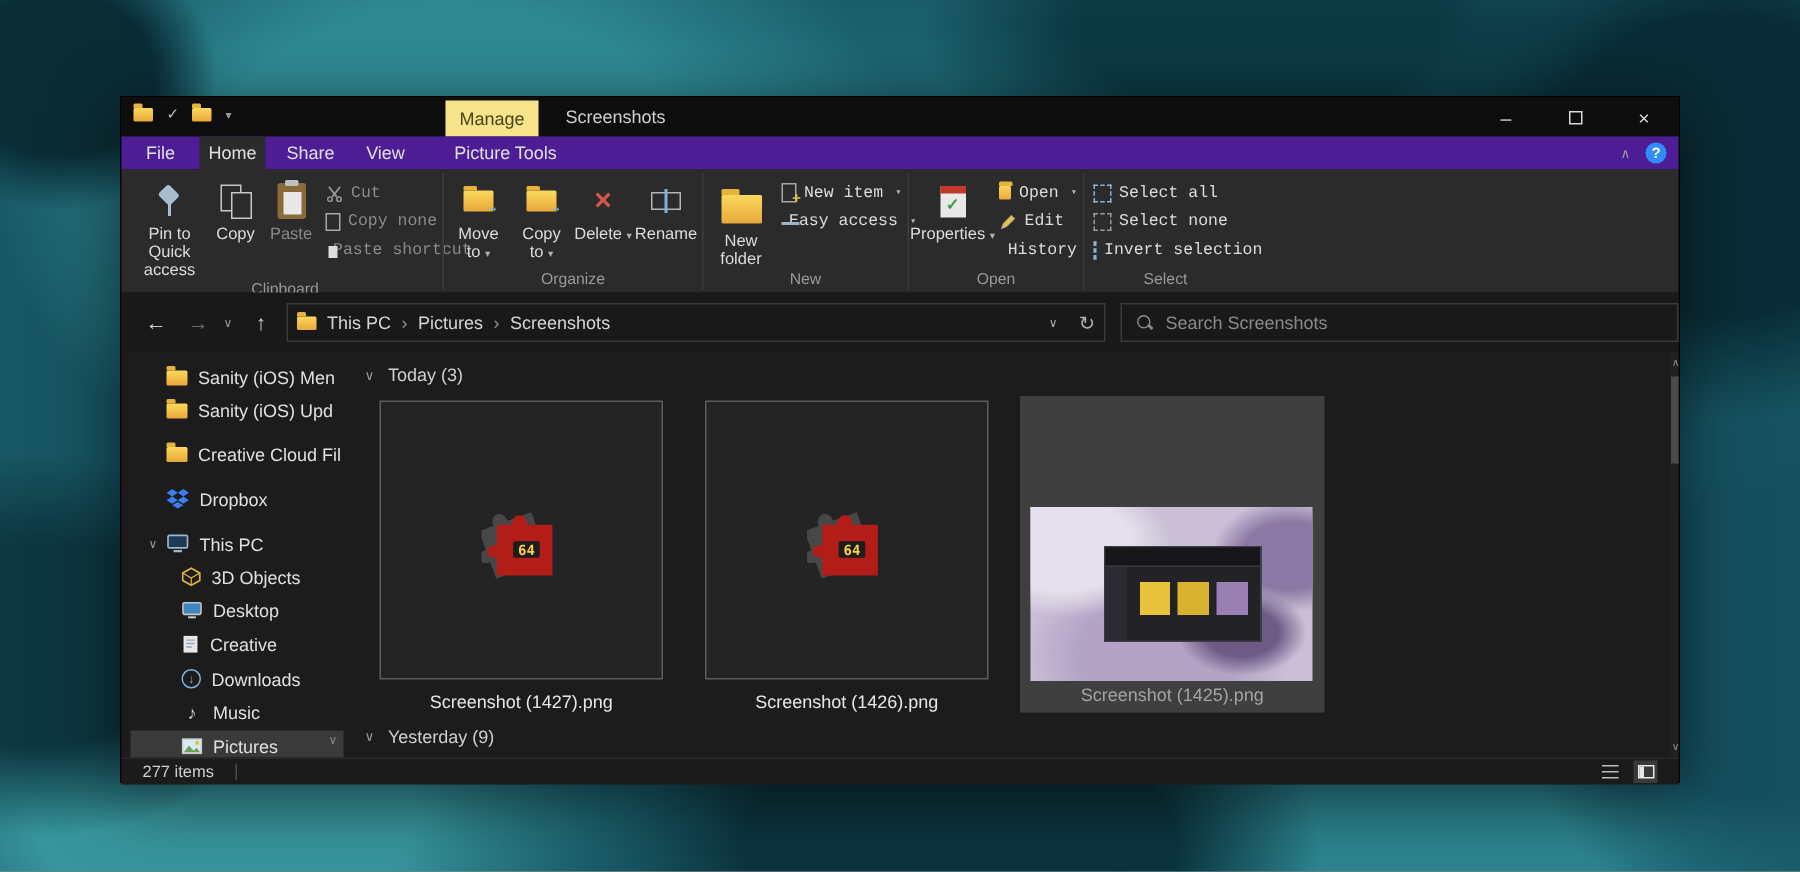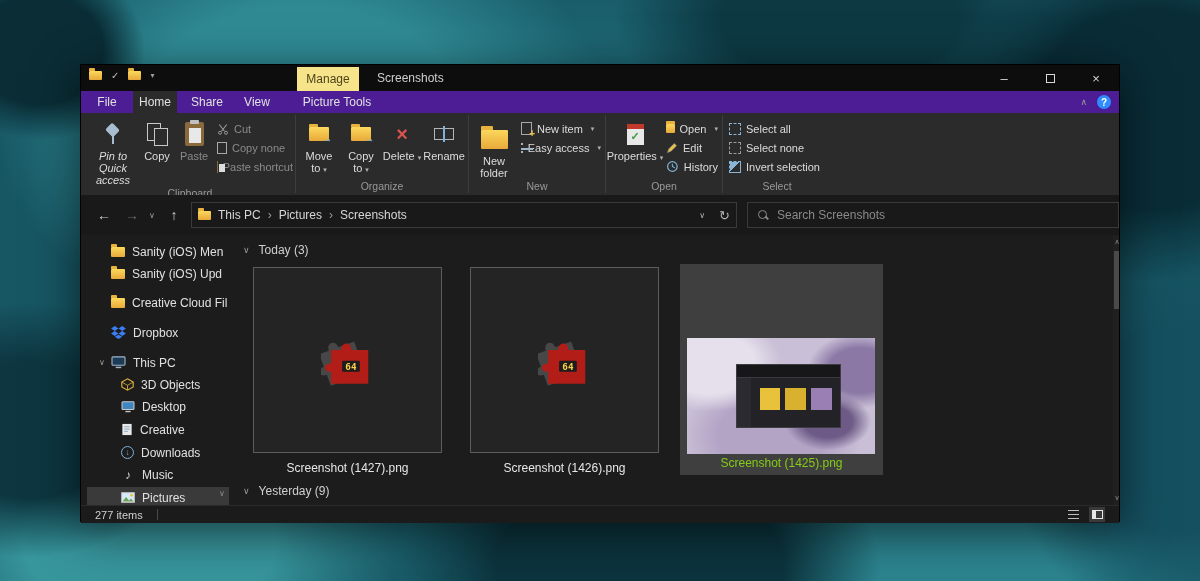--- a/index.html
+++ b/index.html
@@ -54,21 +54,21 @@
   .ribbon{ position:absolute; left:0; top:48px; width:100%; height:82px; background:#2b2b2b; display:flex; padding-left:6px; }
   .rib-group{ display:flex; flex-direction:column; }
   .rib-content{ display:flex; flex:1; padding-top:2px; }
   .rib-label{ height:16px; text-align:center; color:#999; font-size:10.5px; line-height:14px; }
   .rib-sep{ width:1px; background:#3d3d3d; margin:2px 2px; }
   .rb-large{ display:flex; flex-direction:column; align-items:center; padding-top:3px; }
   .rb-ictop{ height:32px; display:flex; align-items:center; justify-content:center; }
   .rb-text{ font-size:11px; line-height:12px; text-align:center; color:#dcdcdc; }
   .rb-text.dim{ color:#8a8a8a; }
   .rb-col{ display:flex; flex-direction:column; padding-top:4px; }
-  .rb-small{ height:19px; display:flex; align-items:center; gap:5px; padding-left:4px; font-size:11px; color:#dcdcdc; white-space:nowrap; }
+  .rb-small{ height:19px; display:flex; align-items:center; gap:5px; padding-left:4px; font-size:11px; color:#dcdcdc; white-space:nowrap;font-family:Liberation Mono, monospace; }
   .rb-small.dim{ color:#8a8a8a; }
   .caret{ font-size:7px; color:#b0b0b0; margin-left:3px; }
 
   
   .ri-pin{ position:relative; width:20px; height:22px; }
   .ri-pin::before{ content:""; position:absolute; left:4px; top:2px; width:11px; height:10px; background:#a8bdd0; border-radius:2px; transform:rotate(45deg); }
   .ri-pin::after{ content:""; position:absolute; left:9px; top:13px; width:2px; height:8px; background:#a8bdd0; }
   .ri-copy{ position:relative; width:22px; height:24px; }
   .ri-copy::before{ content:""; position:absolute; left:1px; top:1px; width:12px; height:16px; border:1.4px solid #c8c8c8; background:#2b2b2b; }
   .ri-copy::after{ content:""; position:absolute; left:8px; top:6px; width:12px; height:16px; border:1.4px solid #c8c8c8; background:#2b2b2b; }
@@ -137,21 +137,21 @@
       radial-gradient(70px 50px at 92% 28%, #8b78a5 0 45%, transparent 75%),
       radial-gradient(90px 60px at 12% 22%, #e6e0ec 0 50%, transparent 80%),
       radial-gradient(120px 80px at 45% 85%, #b3a4c6 0 45%, transparent 75%),
       #c9bfd6; }
   .shot-win{ position:absolute; left:26%; top:22%; width:56%; height:56%; background:#232327; border:1px solid #3c3c42; }
   .shot-top{ position:absolute; left:0; top:0; width:100%; height:22%; background:#17171a; border-bottom:1px solid #3a3a40; }
   .shot-side{ position:absolute; left:0; top:22%; width:14%; height:78%; background:#2a2a30; }
   .shot-t1{ position:absolute; left:22%; top:38%; width:20%; height:34%; background:#e8c23a; }
   .shot-t2{ position:absolute; left:47%; top:38%; width:20%; height:34%; background:#d8b12f; }
   .shot-t3{ position:absolute; left:72%; top:38%; width:20%; height:34%; background:#9a7fb5; }
-  .sel-label{ position:absolute; left:0; bottom:5px; width:100%; text-align:center; color:#84cc16; font-size:12px; }
+  .sel-label{ position:absolute; left:0; bottom:5px; width:100%; text-align:center; color:#a3a3a3; font-size:12px; }
 
   .vscroll{ position:absolute; left:1032px; top:0; width:8px; height:270px; background:#202020; }
   .vscroll .arr{ position:absolute; left:0; width:8px; text-align:center; color:#8a8a8a; font-size:7px; }
   .vthumb{ position:absolute; left:1px; top:16px; width:6px; height:58px; background:#4a4a4a; }
 
   
   .statusbar{ position:absolute; left:0; top:440px; width:100%; height:18px; background:#1b1b1b; border-top:1px solid #2a2a2a; }
   .sb-count{ position:absolute; left:14px; top:0; height:17px; display:flex; align-items:center; color:#cfcfcf; font-size:11px; }
   .sb-sep{ position:absolute; left:76px; top:3px; width:1px; height:11px; background:#4a4a4a; }
   .sb-views{ position:absolute; right:14px; top:1px; display:flex; gap:8px; }
@@ -194,21 +194,21 @@
       <div class="menu-right">
         <span class="chev-up">∧</span>
         <span class="help-dot">?</span>
       </div>
     </div>
 
     <div class="ribbon">
 
       <div class="rib-group" style="width:206px;">
         <div class="rib-content">
-          <div class="rb-large" style="width:52px;font-style:italic;">
+          <div class="rb-large" style="width:52px;">
             <div class="rb-ictop">
                 <span class="ri-pin"></span>
               </div>
             <span class="rb-text">Pin to Quick access</span>
           </div>
           <div class="rb-large" style="width:36px;">
             <div class="rb-ictop">
                 <span class="ri-copy"></span>
               </div>
             <span class="rb-text">Copy</span>

